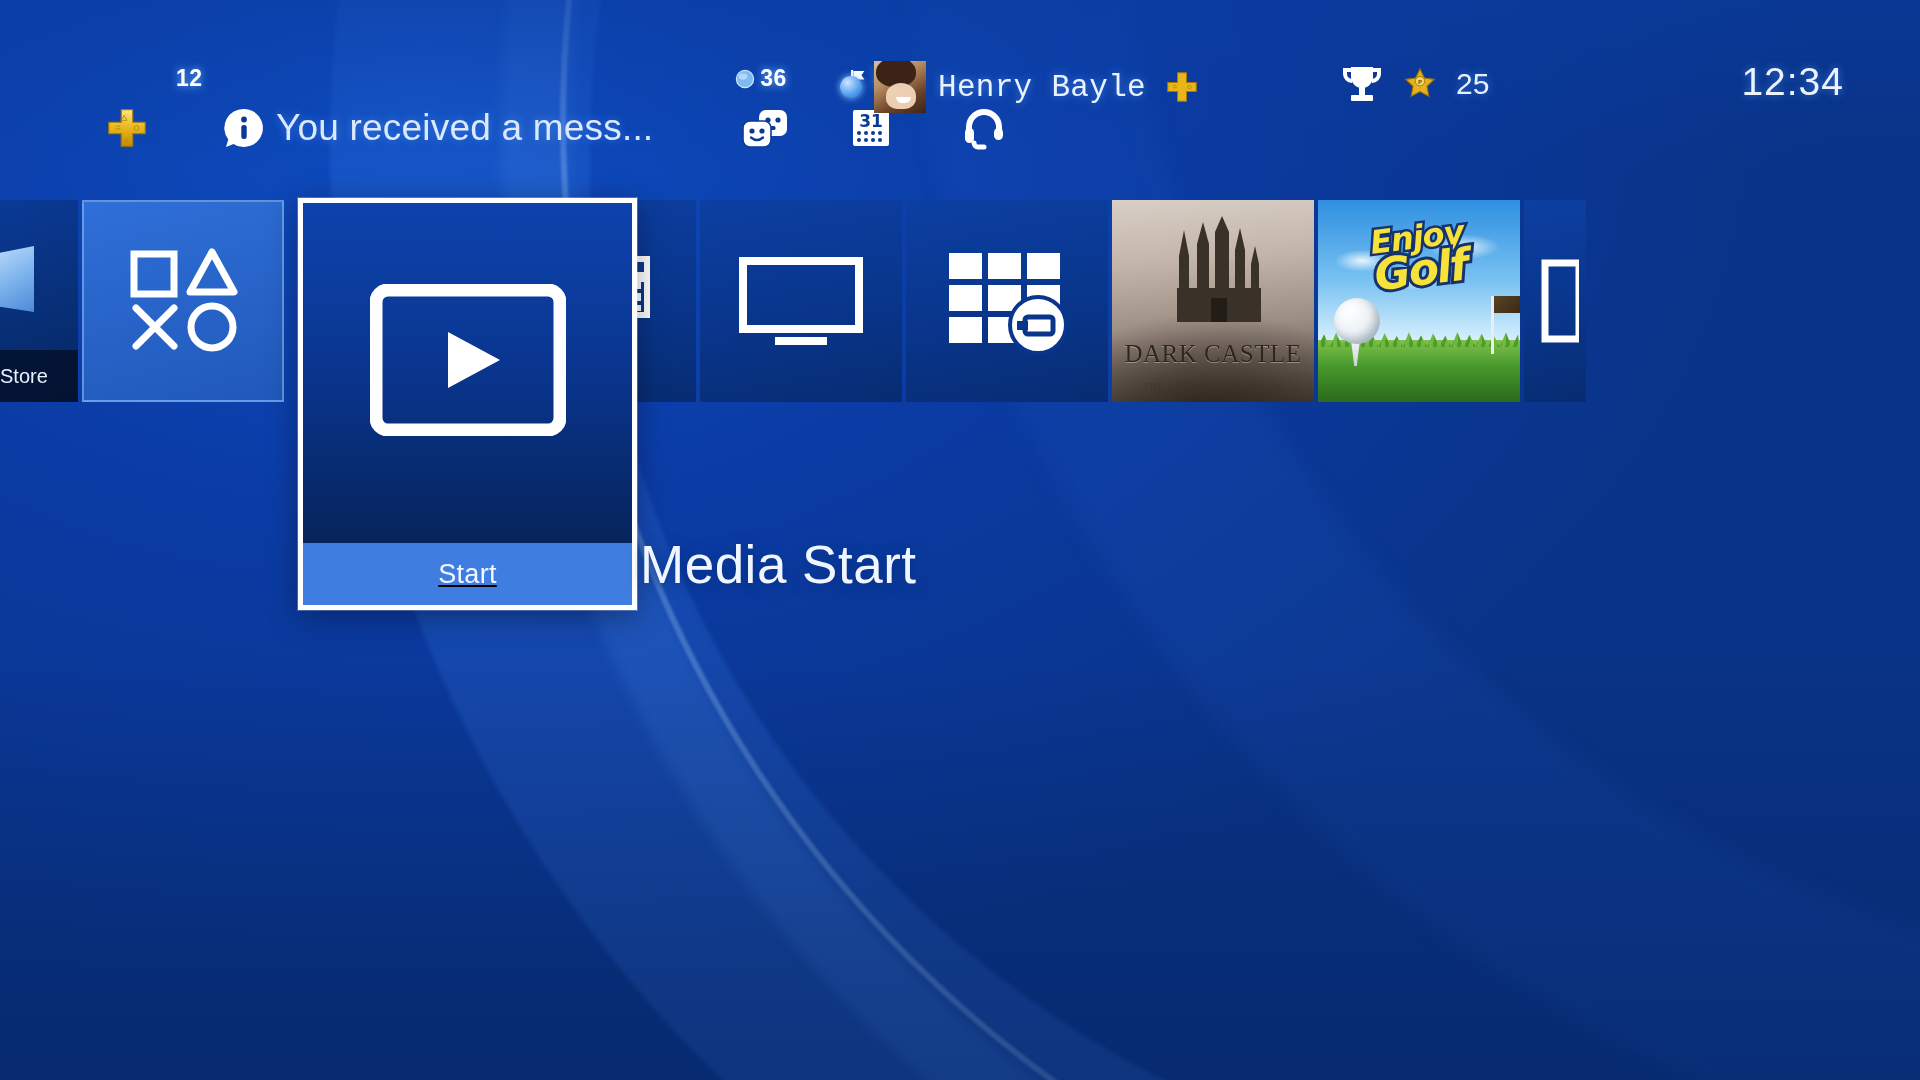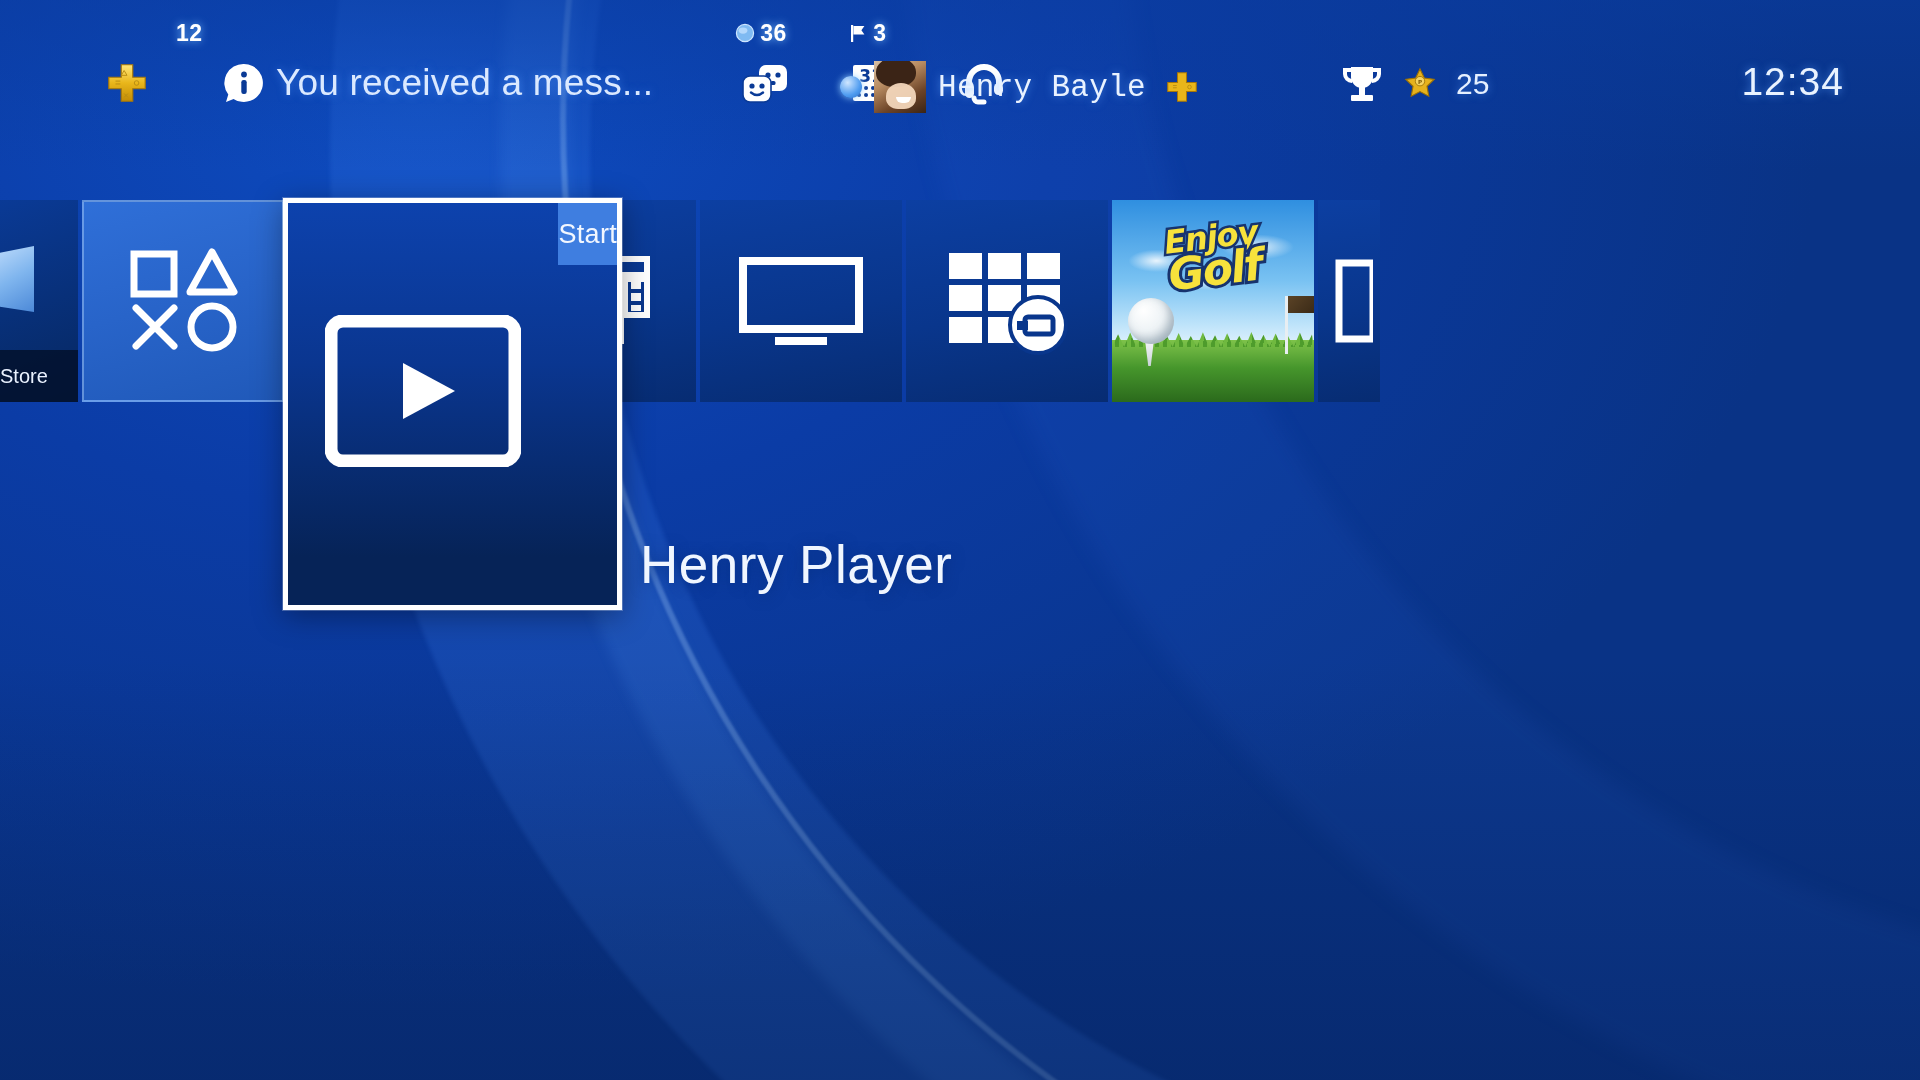--- a/index.html
+++ b/index.html
@@ -52,21 +52,21 @@
     background:linear-gradient(180deg, rgba(10,60,160,0.55) 0%, rgba(10,60,160,0.0) 100%);
   }
   .botshade {
     position:absolute; left:0; bottom:0; width:100%; height:420px;
     background:linear-gradient(180deg, rgba(4,26,72,0) 0%, rgba(4,26,72,0.35) 100%);
   }
 
   
   #statusbar {
     position:absolute; left:0; top:0; width:100%; height:165px;
-    display:flex; align-items:center;
+    display:flex; align-items:flex-end;
     color:#eaf2ff;
   }
   .sb-left { display:flex; align-items:flex-end; gap:0px; padding-left:92px; }
   .sb-item {
     position:relative;
     display:flex; align-items:center;
     height:74px;
     padding:0 12px;
     cursor:pointer;
   }
@@ -187,27 +187,28 @@
     width:100%; height:52px;
     background:rgba(3,16,42,0.82);
     color:#eaf2ff; font-size:20px;
     display:flex; align-items:center; padding-left:4px;
     font-weight:300;
   }
 
   
   #selected {
     position:absolute;
-    left:283px; top:198px;
+    left:298px; top:198px;
     width:339px; height:412px;
     border:5px solid #ffffff;
     background:linear-gradient(180deg,#0d42ad 0%,#0a3690 40%,#062357 88%);
-    display:flex; 
+    display:flex; flex-direction:column;
     box-shadow:0 0 0 1px rgba(255,255,255,0.25), 0 6px 28px rgba(0,0,0,0.35);
     cursor:pointer;
+    text-decoration:underline;
   }
   #selected .sel-art {
     flex:1; display:flex; align-items:center; justify-content:center;
     padding-bottom:26px;
   }
   #selected .sel-start {
     height:62px; flex:none;
     background:#3f7ee0;
     color:#f2f7ff;
     display:flex; align-items:center; justify-content:center;
@@ -486,20 +487,36 @@
         <rect x="4" y="72" width="33" height="26"></rect>
           <rect x="43" y="72" width="33" height="26"></rect>
           <rect x="82" y="72" width="33" height="26"></rect>
       </g>
       <circle cx="93" cy="80" r="28" fill="#ffffff" stroke="#09368c" stroke-width="4"></circle>
       <rect x="80" y="72" width="28" height="17" rx="3" fill="none" stroke="#09368c" stroke-width="5"></rect>
       <rect x="72" y="76" width="11" height="9" fill="#09368c"></rect>
     </svg>
   </div>
 
+  <div class="tile">
+    <div class="art-dark"></div>
+    <svg class="castle" viewBox="0 0 120 120">
+      <g fill="#3a3129">
+        <path d="M26 40l5-26 5 26v62h-10z"></path>
+        <path d="M44 28l6-22 6 22v74H44z"></path>
+        <path d="M62 16l7-16 7 16v86H62z"></path>
+        <path d="M82 34l5-22 5 22v68H82z"></path>
+        <path d="M98 48l4-18 4 18v54H98z"></path>
+        <rect x="24" y="72" width="84" height="34"></rect>
+        <path d="M58 82h16v24H58z" fill="#231d18"></path>
+      </g>
+    </svg>
+    <div class="dc-title">DARK CASTLE</div>
+    <div class="dc-sub">THE LEGEND CONTINUES</div>
+  </div>
 
   <div class="tile">
     <div class="art-golf"></div>
     <div class="golf-clouds"></div>
     <div class="golf-grass"></div>
     <div class="golf-flag"></div>
     <div class="golf-tee"></div>
     <div class="golf-ball"></div>
     <div class="golf-logo">
       <span class="l1">Enjoy</span>
@@ -517,13 +534,13 @@
 <div id="selected">
   <div class="sel-art">
     <svg width="196" height="152" viewBox="0 0 196 152">
       <rect x="6" y="6" width="184" height="140" rx="12" fill="none" stroke="#ffffff" stroke-width="13"></rect>
       <path d="M78 48l52 28-52 28z" fill="#ffffff"></path>
     </svg>
   </div>
   <div class="sel-start">Start</div>
 </div>
 
-<div id="selname">Henry Player</div>
+<div id="selname">Media Start</div>
 
 </body></html>

